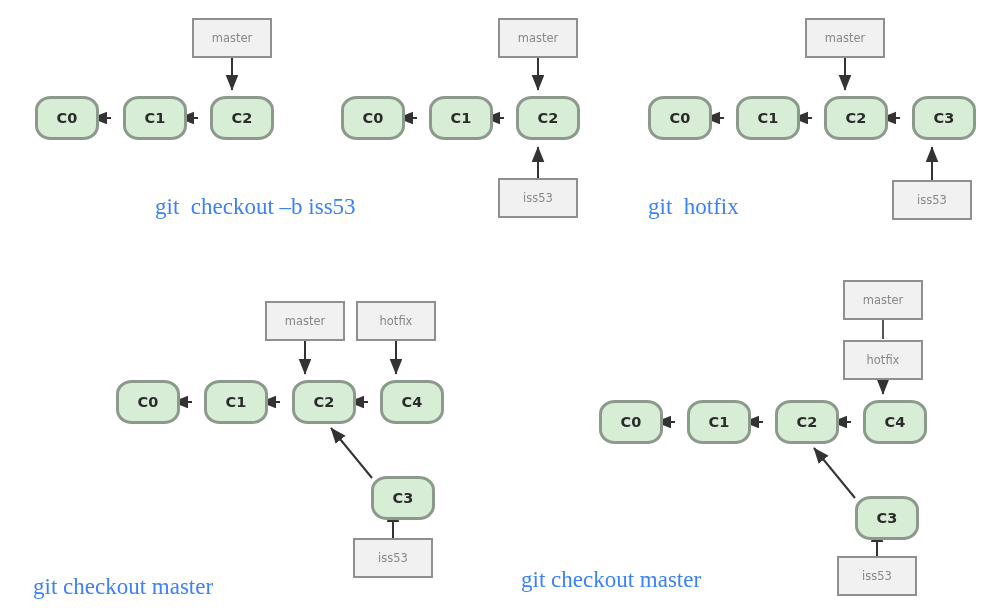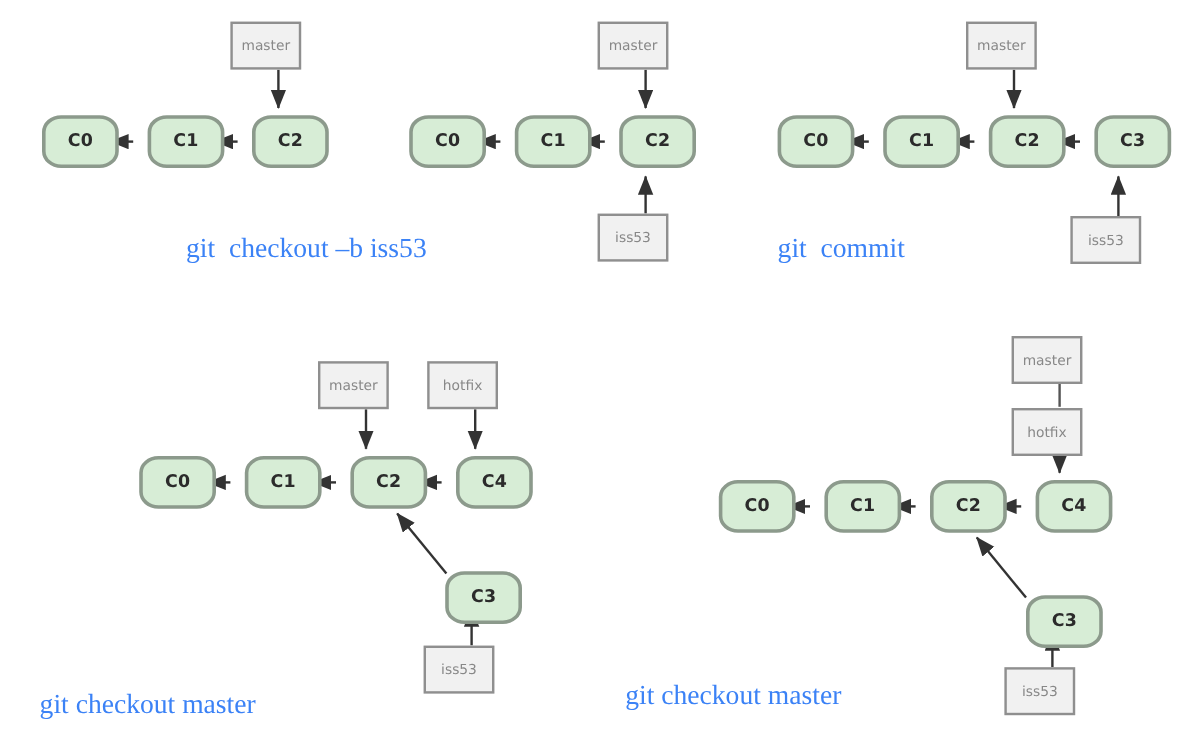--- a/index.html
+++ b/index.html
@@ -40,21 +40,21 @@
     font-size: 14.5px;
     font-weight: 600;
     color: #2b2b2b;
     letter-spacing: .2px;
     margin-left: 10px;
   }
 
   
   .branch {
     position: absolute;
-    width: 59px;
+    width: 80px;
     height: 40px;
     box-sizing: border-box;
     background: #f1f1f1;
     border: 2px solid #8f8f8f;
     display: flex;
     align-items: center;
     justify-content: center;
     font-family: "DejaVu Sans", sans-serif;
     font-size: 11.5px;
     color: #888888;
@@ -149,21 +149,21 @@
     <div class="branch" style="left:498px; top:178px;">iss53</div>
   </div>
 
   <div class="panel">
     <div class="commit" style="left:638px; top:96px;">C0</div>
     <div class="commit" style="left:726px; top:96px;">C1</div>
     <div class="commit" style="left:814px; top:96px;">C2</div>
     <div class="commit" style="left:902px; top:96px;">C3</div>
     <div class="branch" style="left:805px; top:18px;">master</div>
     <div class="branch" style="left:892px; top:180px;">iss53</div>
-    <div class="caption" style="left:648px; top:192px;">git  commit</div>
+    <div class="caption" style="left:648px; top:192px;">git  hotfix</div>
   </div>
 
   <div class="panel">
     <div class="commit" style="left:106px; top:380px;">C0</div>
     <div class="commit" style="left:194px; top:380px;">C1</div>
     <div class="commit" style="left:282px; top:380px;">C2</div>
     <div class="commit" style="left:370px; top:380px;">C4</div>
     <div class="commit" style="left:361px; top:476px;">C3</div>
     <div class="branch" style="left:265px; top:301px;">master</div>
     <div class="branch" style="left:356px; top:301px;">hotfix</div>

